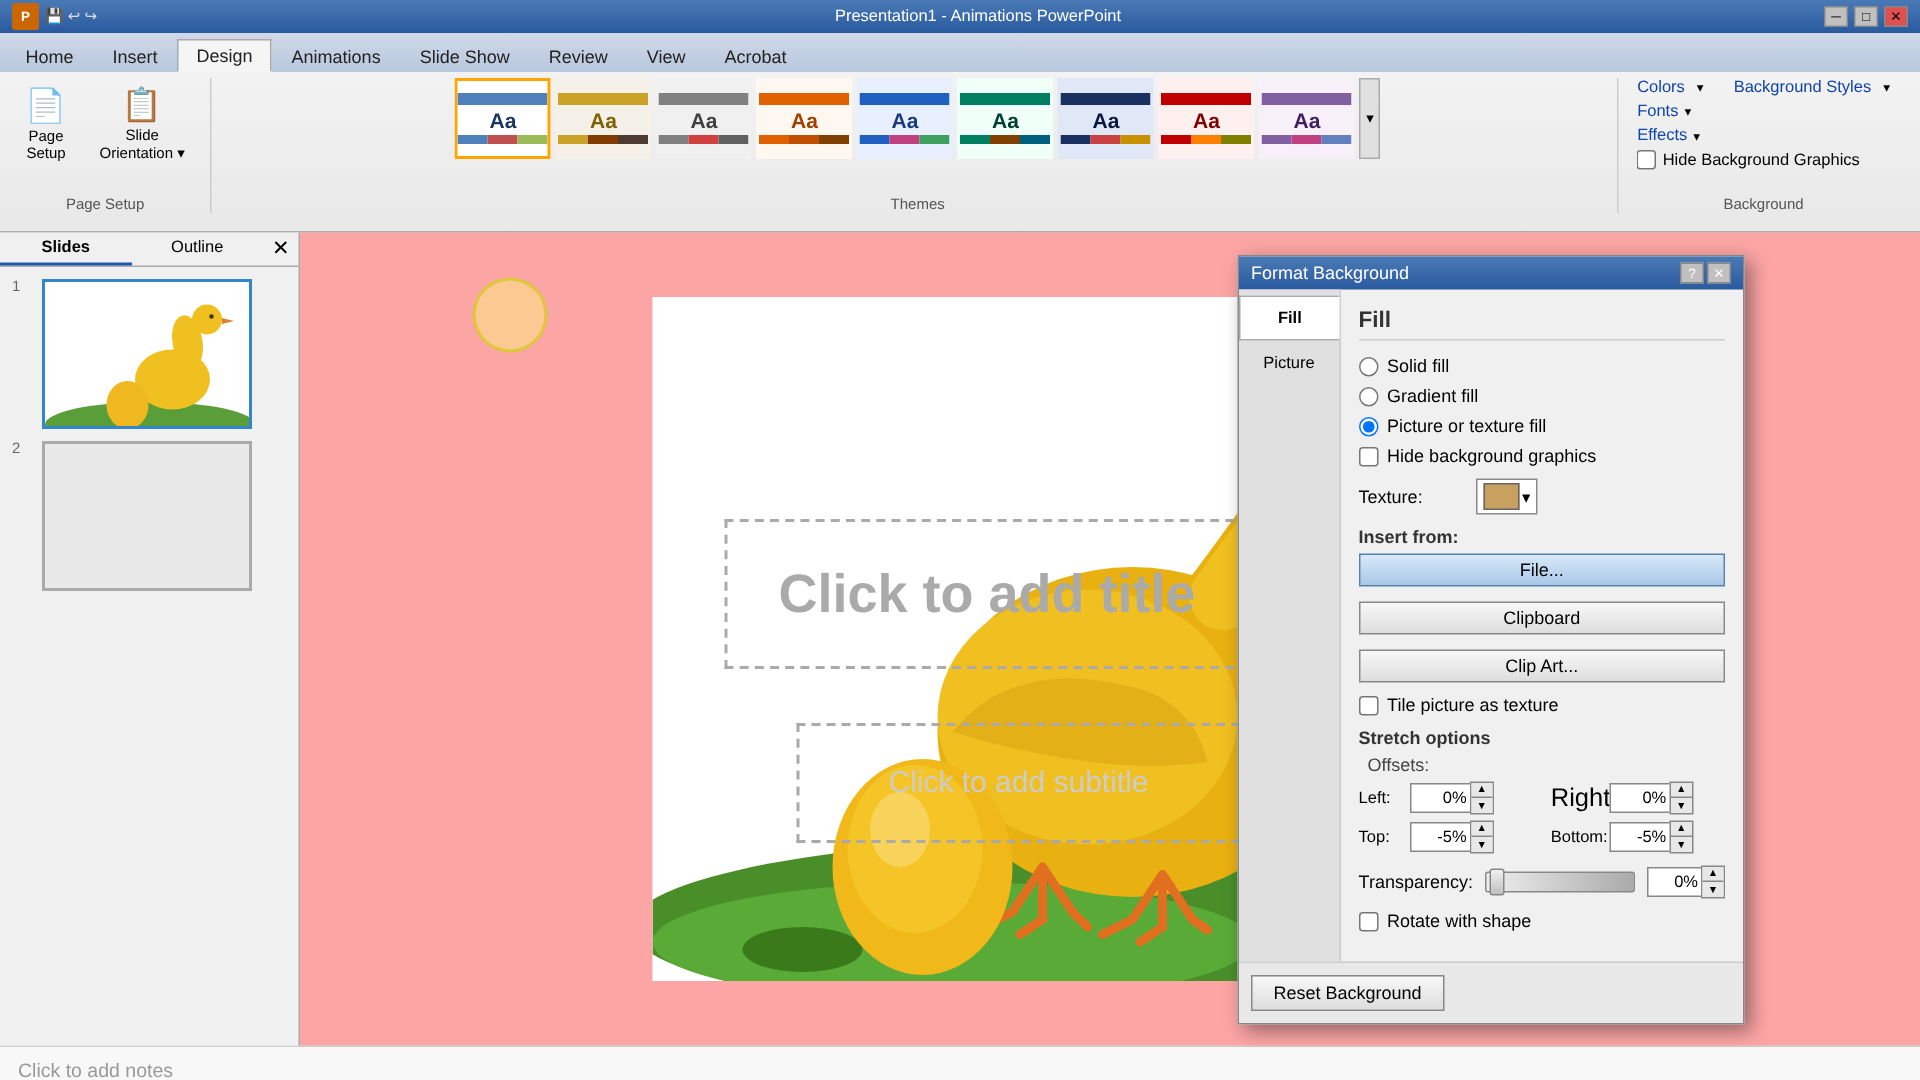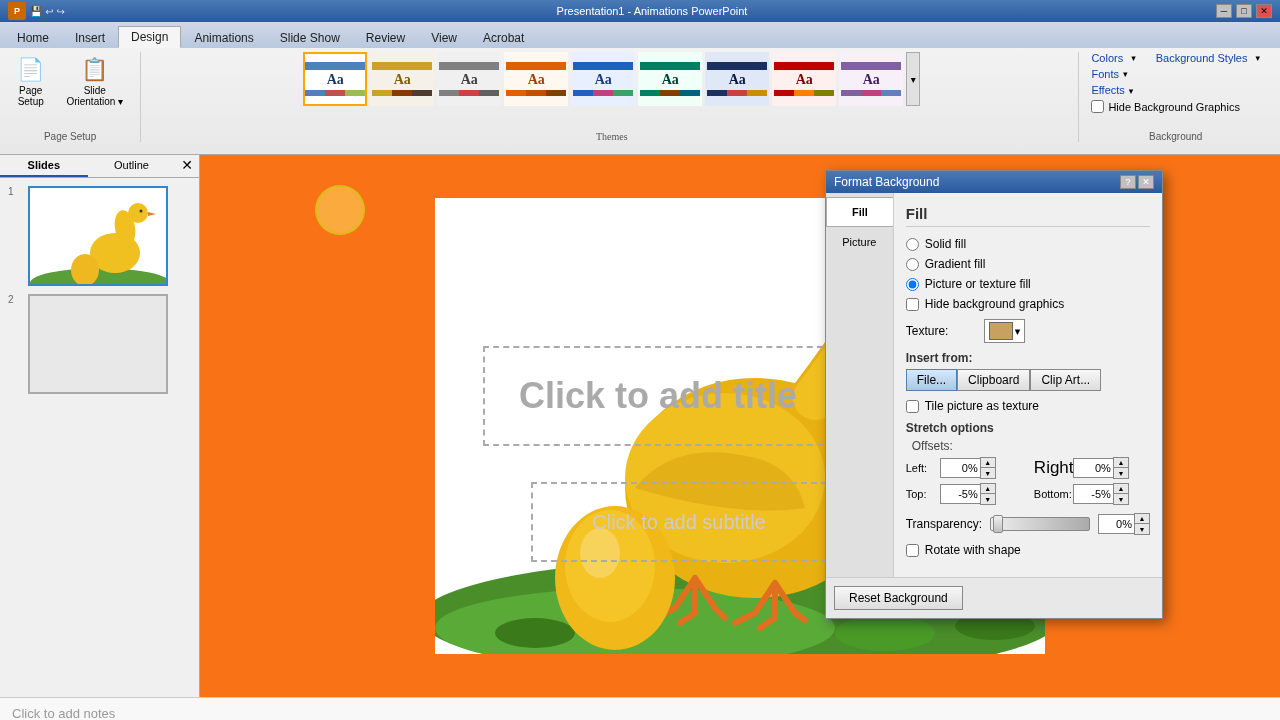--- a/index.html
+++ b/index.html
@@ -37,21 +37,21 @@
     .panel-tab { flex: 1; text-align: center; padding: 4px; font-size: 11px; cursor: pointer; border-bottom: 2px solid transparent; }
     .panel-tab.active { border-bottom-color: #2255aa; font-weight: bold; }
     .panel-close { padding: 2px 6px; cursor: pointer; font-size: 14px; }
     #slides-list { padding: 8px; }
     .slide-item { display: flex; gap: 6px; align-items: flex-start; margin-bottom: 8px; cursor: pointer; }
     .slide-num { font-size: 10px; color: #666; width: 14px; }
     .slide-preview { width: 140px; height: 100px; border: 2px solid #aaa; overflow: hidden; background: #fff; position: relative; }
     .slide-preview.selected { border-color: #3385cc; }
 
     
-    #canvas-area { flex: 1; background: #f97316; display: flex; align-items: center; justify-content: center; overflow: hidden; position: relative; }
+    #canvas-area { flex: 1; background: #fca5a5; display: flex; align-items: center; justify-content: center; overflow: hidden; position: relative; }
     #slide-canvas { width: 610px; height: 456px; background: #ffffff; position: relative; overflow: hidden; }
     .slide-title-ph { position: absolute; left: 48px; top: 148px; width: 350px; height: 100px; border: 2px dashed #aaa; display: flex; align-items: center; justify-content: center; font-size: 36px; color: #999; font-weight: bold; }
     .slide-subtitle-ph { position: absolute; left: 96px; top: 284px; width: 296px; height: 80px; border: 2px dashed #aaa; display: flex; align-items: center; justify-content: center; font-size: 22px; color: #bbb; }
 
     
     #notesbar { height: 32px; background: #f8f8f8; border-top: 1px solid #ccc; display: flex; align-items: center; padding: 0 12px; color: #999; font-size: 13px; }
 
     
     #format-bg-dialog { position: fixed; top: 170px; left: 825px; width: 338px; background: #f0f0f0; border: 1px solid #888; box-shadow: 4px 4px 12px rgba(0,0,0,0.4); z-index: 100; }
     .dialog-titlebar { background: linear-gradient(to bottom, #4a7ab5, #2a5a9f); height: 22px; display: flex; align-items: center; padding: 0 8px; color: white; font-size: 12px; justify-content: space-between; }
@@ -65,21 +65,21 @@
     .dialog-section-title { font-size: 15px; font-weight: bold; color: #333; margin-bottom: 10px; border-bottom: 1px solid #ccc; padding-bottom: 4px; }
     .radio-row { display: flex; align-items: center; gap: 6px; margin-bottom: 6px; font-size: 12px; cursor: pointer; }
     .radio-row input[type=radio] { margin: 0; }
     .checkbox-row { display: flex; align-items: center; gap: 6px; margin-bottom: 8px; font-size: 12px; cursor: pointer; }
     .field-row { display: flex; align-items: center; gap: 8px; margin-bottom: 8px; font-size: 12px; }
     .field-row label { width: 70px; }
     .texture-btn { display: flex; align-items: center; gap: 2px; border: 1px solid #888; background: white; padding: 2px 4px; cursor: pointer; font-size: 11px; }
     .texture-preview { width: 24px; height: 18px; background: #c8a060; border: 1px solid #666; }
     .section-label { font-size: 12px; font-weight: bold; margin: 8px 0 4px 0; color: #333; }
     .subsection-label { font-size: 12px; margin: 4px 0 4px 6px; color: #444; }
-    .insert-group { display: flex; gap: 0; margin-bottom: 8px; }
+    .insert-group { display: flex; gap: 10px; margin-bottom: 8px; flex-direction: column; }
     .dialog-action-btn { padding: 3px 10px; border: 1px solid #888; background: linear-gradient(to bottom, #f8f8f8, #ddd); font-size: 12px; cursor: pointer; }
     .dialog-action-btn.primary { background: linear-gradient(to bottom, #d8e8f8, #a8c8e8); border-color: #5580aa; }
     .offset-input { display: flex; align-items: center; gap: 0; }
     .offset-input input { width: 36px; height: 20px; border: 1px solid #888; border-right: none; text-align: right; font-size: 11px; padding: 0 2px; background: white; }
     .offset-spinner { display: flex; flex-direction: column; border: 1px solid #888; }
     .offset-spinner span { width: 14px; height: 10px; display: flex; align-items: center; justify-content: center; font-size: 7px; border-bottom: 1px solid #888; cursor: pointer; background: #e8e8e8; }
     .offset-spinner span:last-child { border-bottom: none; }
     .transparency-row { display: flex; align-items: center; gap: 8px; margin-bottom: 8px; font-size: 12px; }
     .transparency-row .slider-track { width: 100px; height: 14px; background: linear-gradient(to right, #eee, #aaa); border: 1px solid #888; position: relative; border-radius: 2px; }
     .transparency-row .slider-thumb { width: 10px; height: 18px; background: linear-gradient(to bottom, #f0f0f0, #c0c0c0); border: 1px solid #888; position: absolute; top: -3px; left: 2px; border-radius: 2px; }
@@ -129,21 +129,21 @@
           <span style="font-size:10px;text-align:center;">Page<br>Setup</span>
         </div>
         <div class="ribbon-big-btn">
           <div style="font-size:22px;">📋</div>
           <span style="font-size:10px;text-align:center;">Slide<br>Orientation ▾</span>
         </div>
       </div>
       <div class="ribbon-group-label">Page Setup</div>
     </div>
 
-    <div class="ribbon-group" style="border-right:1px solid #ccc; padding-right:8px; flex:1;font-family:Liberation Serif, serif;">
+    <div class="ribbon-group" style="border-right:1px solid #ccc; padding-right:8px; flex:1;">
       <div class="themes-row" style="flex-wrap:nowrap; overflow:hidden;">
 
         <div class="theme-thumb selected" style="background:white; border-color:#ffa500;">
           <div style="width:100%;height:8px;background:#4f81bd;"></div>
           <div style="padding:2px;font-size:14px;font-weight:bold;color:#17375e;">Aa</div>
           <div style="display:flex;width:100%;height:6px;">
               <div style="flex:1;background:#4f81bd;"></div>
               <div style="flex:1;background:#c0504d;"></div>
               <div style="flex:1;background:#9bbb59;"></div>
             </div>

